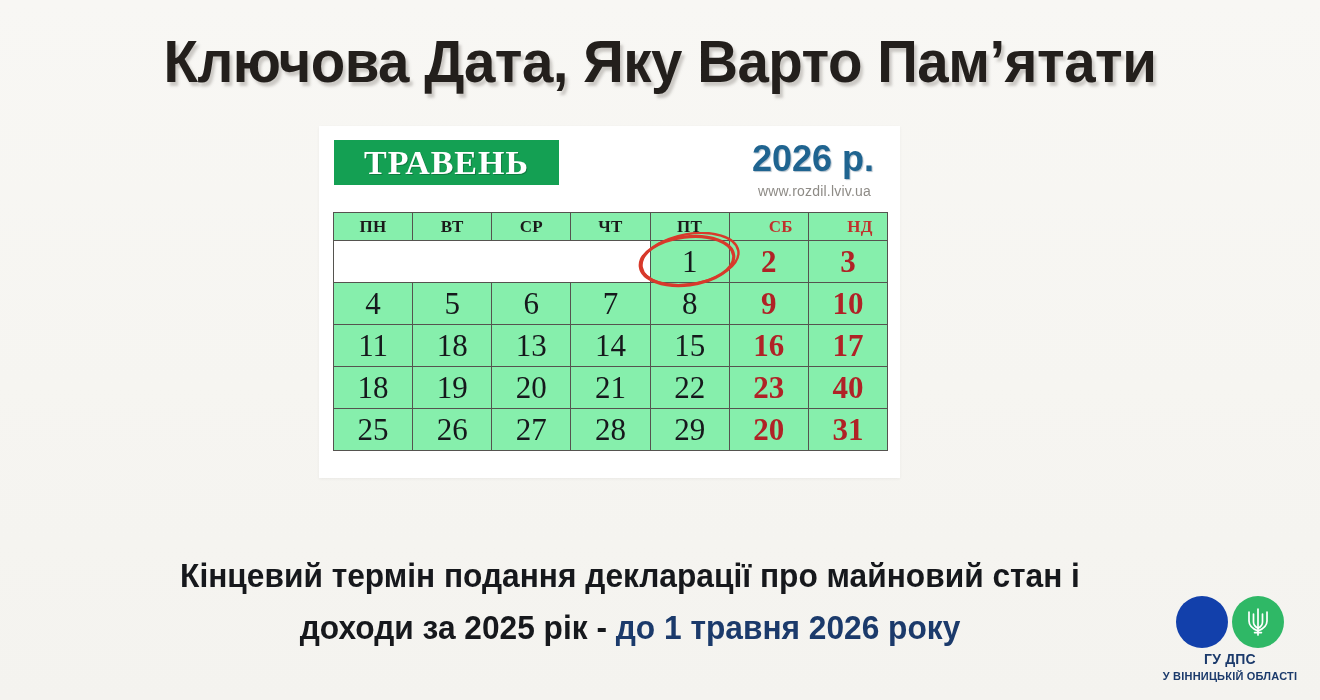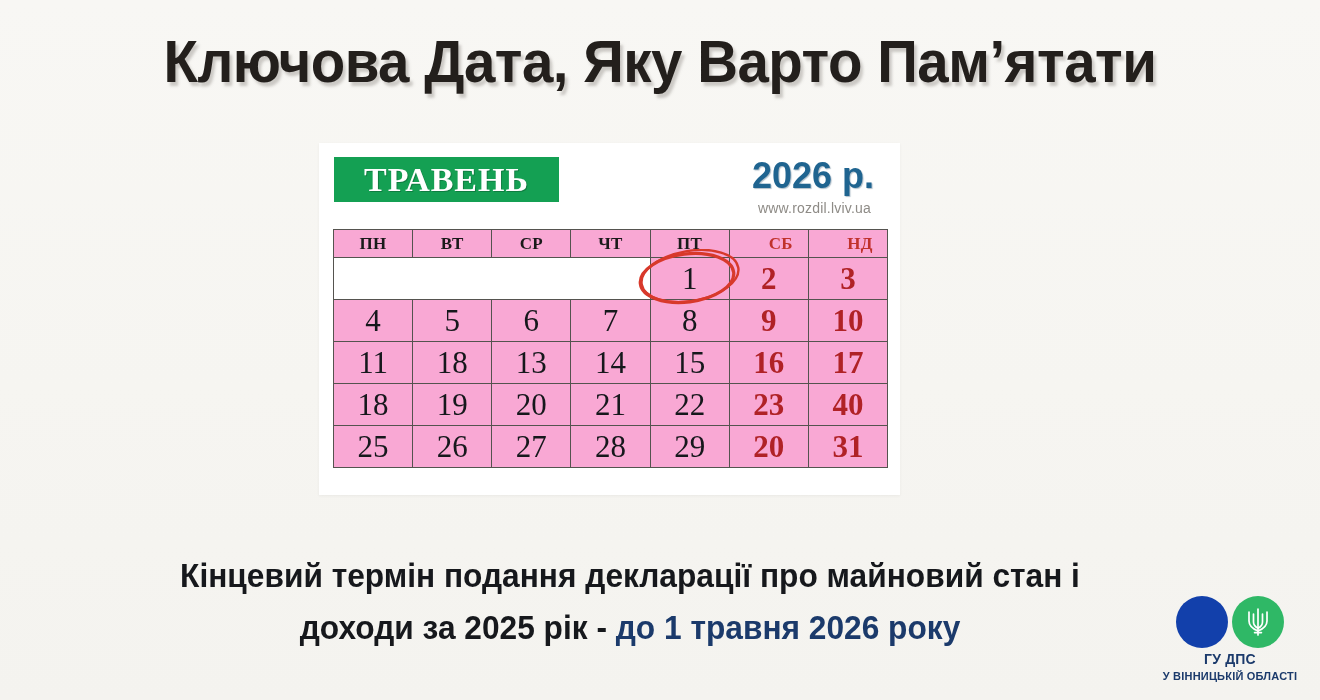--- a/index.html
+++ b/index.html
@@ -40,21 +40,21 @@
     transform: scaleX(0.94);
     transform-origin: 50% 50%;
     text-shadow: 3px 4px 3px rgba(120,115,110,0.35);
     white-space: nowrap;
   }
 
   
   .calendar-card {
     position: absolute;
     left: 319px;
-    top: 143px;
+    top: 126px;
     width: 581px;
     height: 352px;
     background: #ffffff;
     box-shadow: 0 1px 3px rgba(0,0,0,0.05);
   }
 
   .cal-top {
     position: relative;
     height: 78px;
   }
@@ -110,21 +110,21 @@
     left: 14px;
     top: 86px;
     width: 555px;
     border-collapse: collapse;
     table-layout: fixed;
   }
   .cal-grid td, .cal-grid th {
     border: 1px solid #55534f;
     text-align: center;
     padding: 0;
-    background: #f9a8d4;
+    background: #86efac;
   }
   .cal-grid th {
     height: 27px;
     font-family: "Liberation Serif", serif;
     font-weight: bold;
     font-size: 17px;
     color: #1a1a1a;
     letter-spacing: 0.3px;
   }
   .cal-grid th.weekend { color: #c0322c; padding-left: 24px; }

